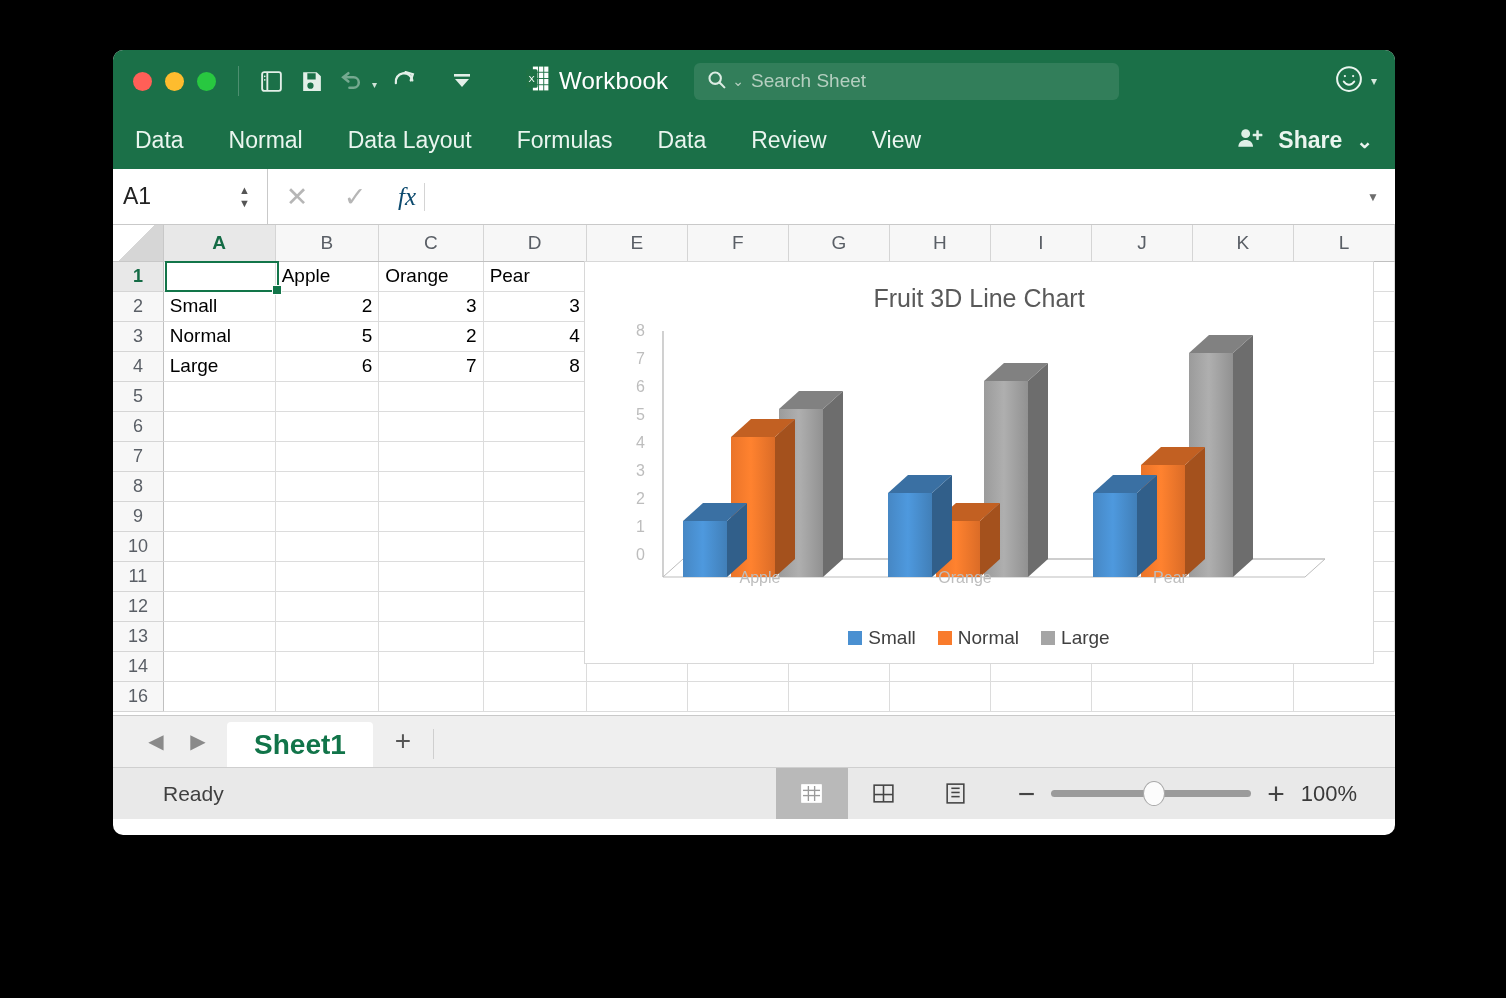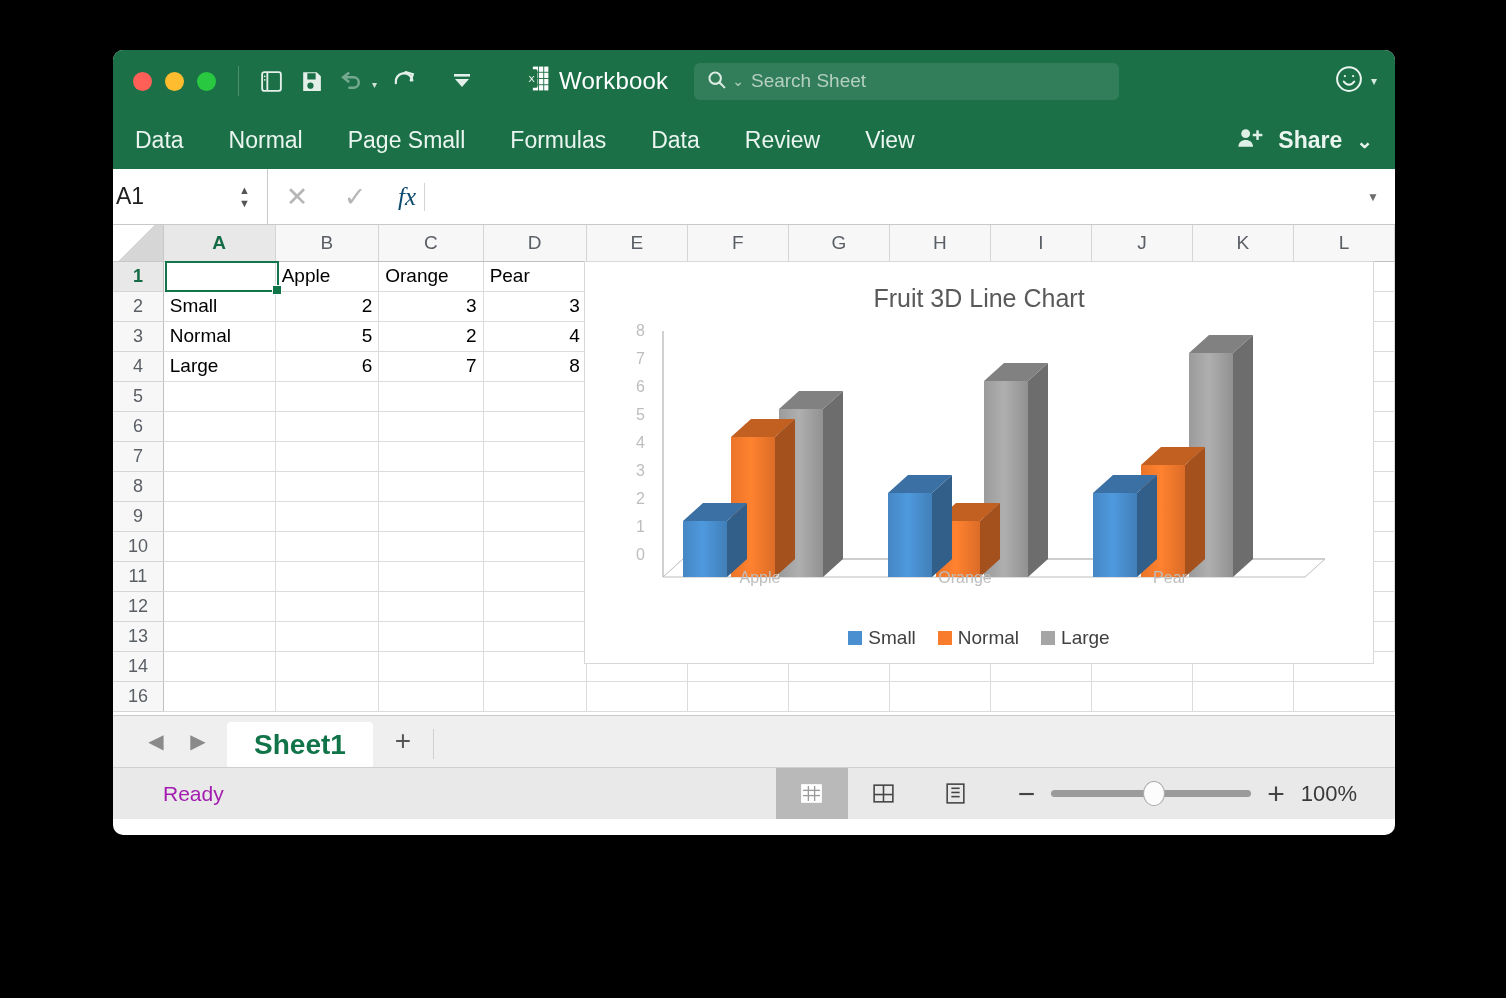--- a/index.html
+++ b/index.html
@@ -79,21 +79,21 @@
   .formulabar {
     height: 56px; background: #fff;
     display: flex; align-items: center;
     border-bottom: 1px solid #c9c9c9;
     position: relative;
   }
   .namebox {
     width: 155px; height: 100%;
     display: flex; align-items: center;
     border-right: 1px solid #c9c9c9;
-    padding-left: 3px;
+    padding-left: 10px;
     position: relative;
   }
   .namebox .val { font-size: 23px; color: #222; }
   .spin {
     position: absolute; right: 17px; top: 50%;
     transform: translateY(-50%);
     display: flex; flex-direction: column; gap: 4px;
   }
   .spin i { font-style: normal; font-size: 11px; color: #555; line-height: 9px; }
   .fb-btn { width: 58px; text-align: center; font-size: 27px; color: #b6b6b6; }
@@ -204,21 +204,21 @@
   .addtab { width: 60px; text-align: center; color: #555; font-size: 28px; padding-bottom: 10px; }
   .tabs-sep { width: 1px; height: 30px; background: #cfcfcf; margin-bottom: 8px; }
 
   
   .statusbar {
     height: 52px; background: #e9e9e9;
     display: flex; align-items: center;
     border-top: 1px solid #cfcfcf;
     position: relative;
   }
-  .ready { padding-left: 50px; font-size: 21px; color: #a21caf; }
+  .ready { padding-left: 50px; font-size: 21px; color: #404040; }
   .view-btns { margin-left: auto; display: flex; align-items: center; height: 100%; }
   .vbtn {
     width: 72px; height: 100%;
     display: flex; align-items: center; justify-content: center;
     color: #444;
   }
   .vbtn.active { background: #b9b9b9; }
   .zoomctl { display: flex; align-items: center; gap: 16px; padding: 0 22px 0 26px; }
   .zminus, .zplus { font-size: 30px; color: #444; line-height: 20px; }
   .track { width: 200px; height: 7px; background: #9b9b9b; border-radius: 4px; position: relative; }
@@ -313,21 +313,21 @@
           <path d="M7.8 14c1.2 1.8 2.6 2.6 4.2 2.6s3-0.8 4.2-2.6" stroke-linecap="round"></path>
         </svg>
       </span>
       <span style="font-size:12px;color:#d6e8dd">▾</span>
     </div>
   </div>
 
   <div class="ribbon">
     <span class="rtab">Data</span>
     <span class="rtab">Normal</span>
-    <span class="rtab">Page Small</span>
+    <span class="rtab">Data Layout</span>
     <span class="rtab">Formulas</span>
     <span class="rtab">Data</span>
     <span class="rtab">Review</span>
     <span class="rtab">View</span>
 
     <div class="share-grp">
       <span>
         <svg width="27" height="24" viewBox="0 0 28 24" fill="#dff0e7">
           <circle cx="9" cy="7.5" r="4.6"></circle>
           <path d="M1.4 21c0-4.3 3.4-7 7.6-7s7.6 2.7 7.6 7H1.4z"></path>

